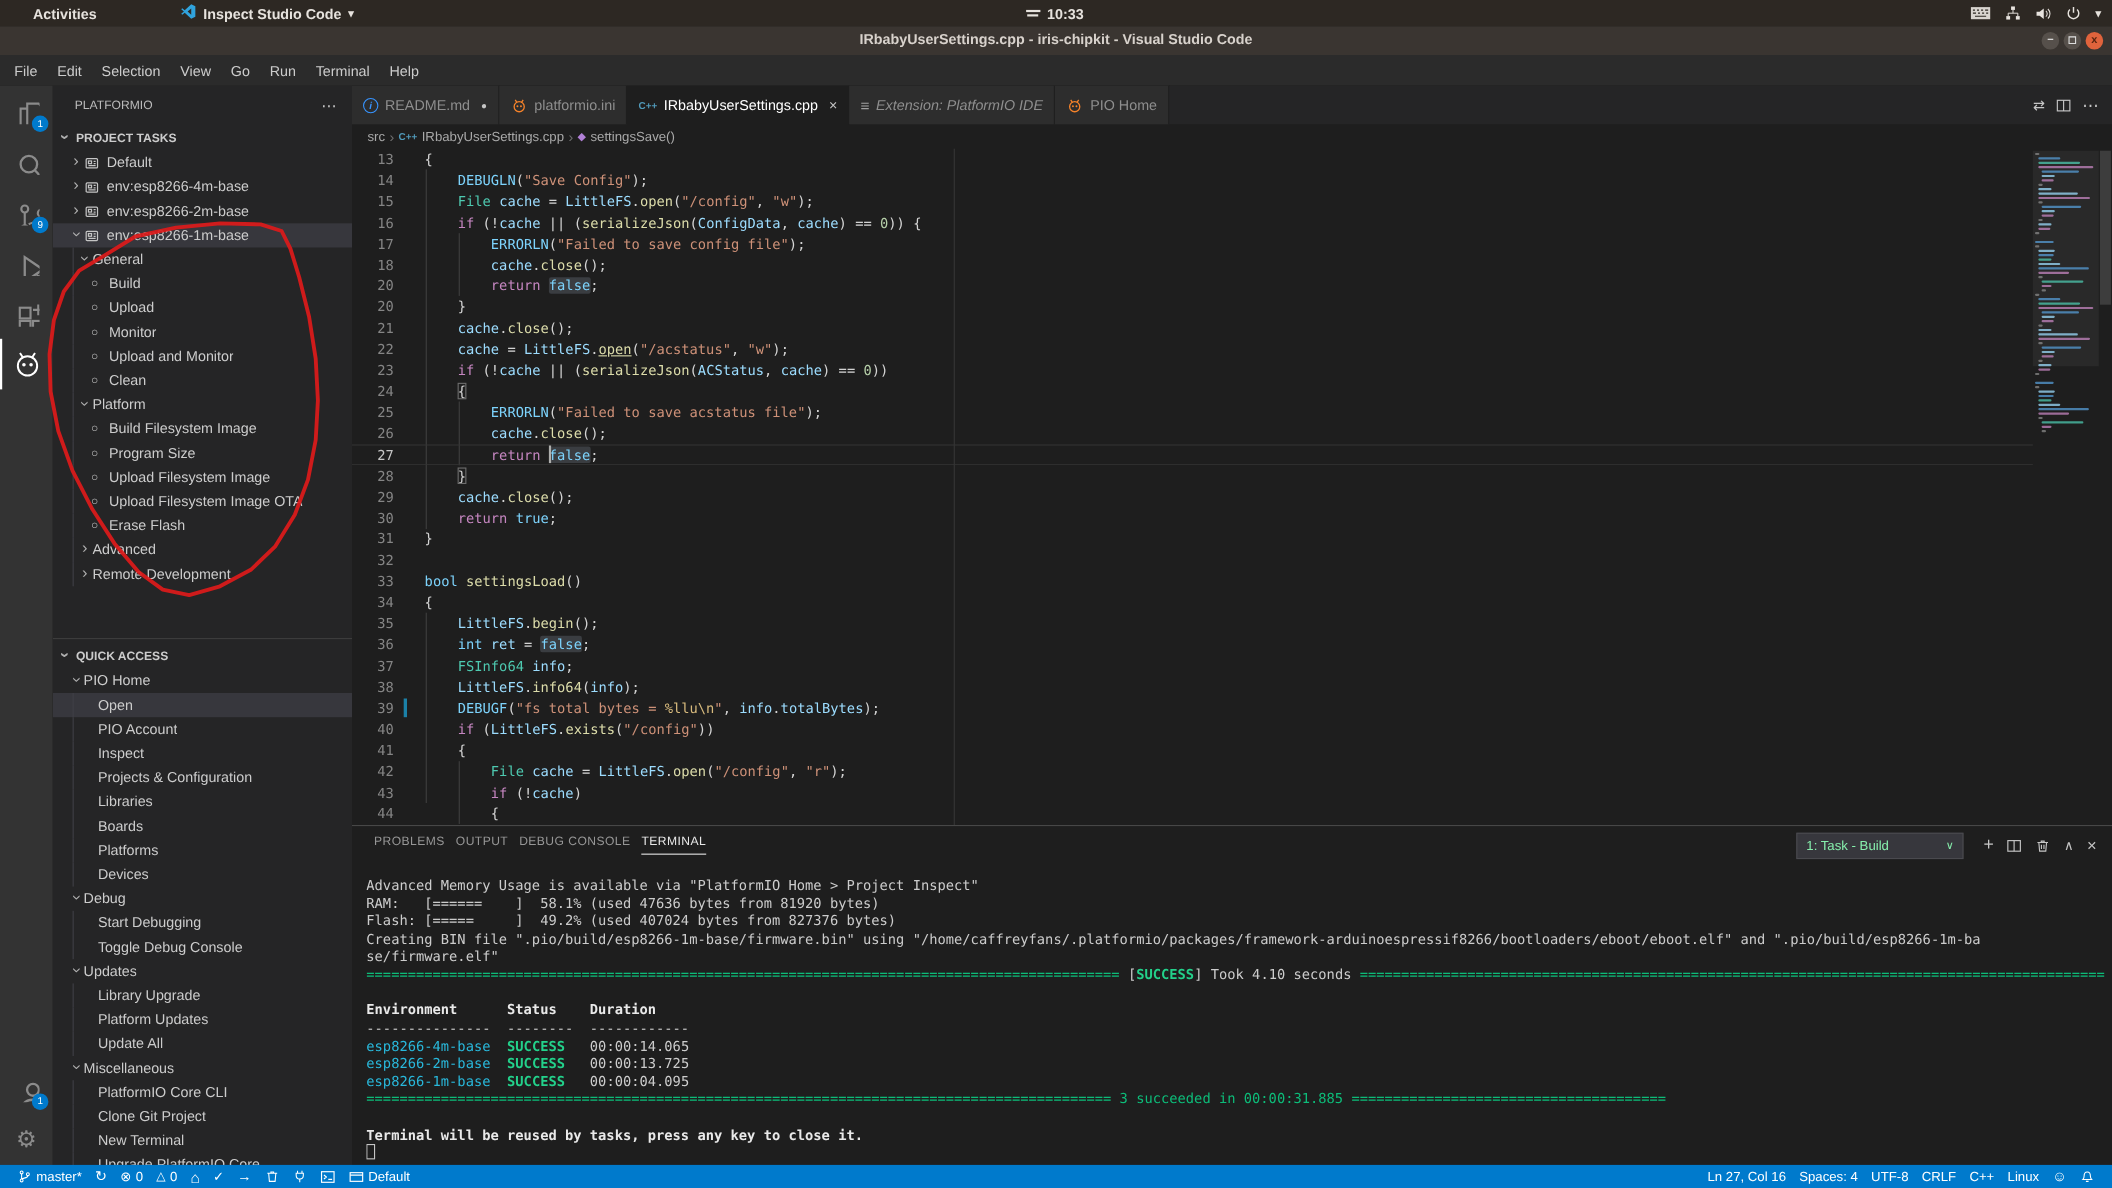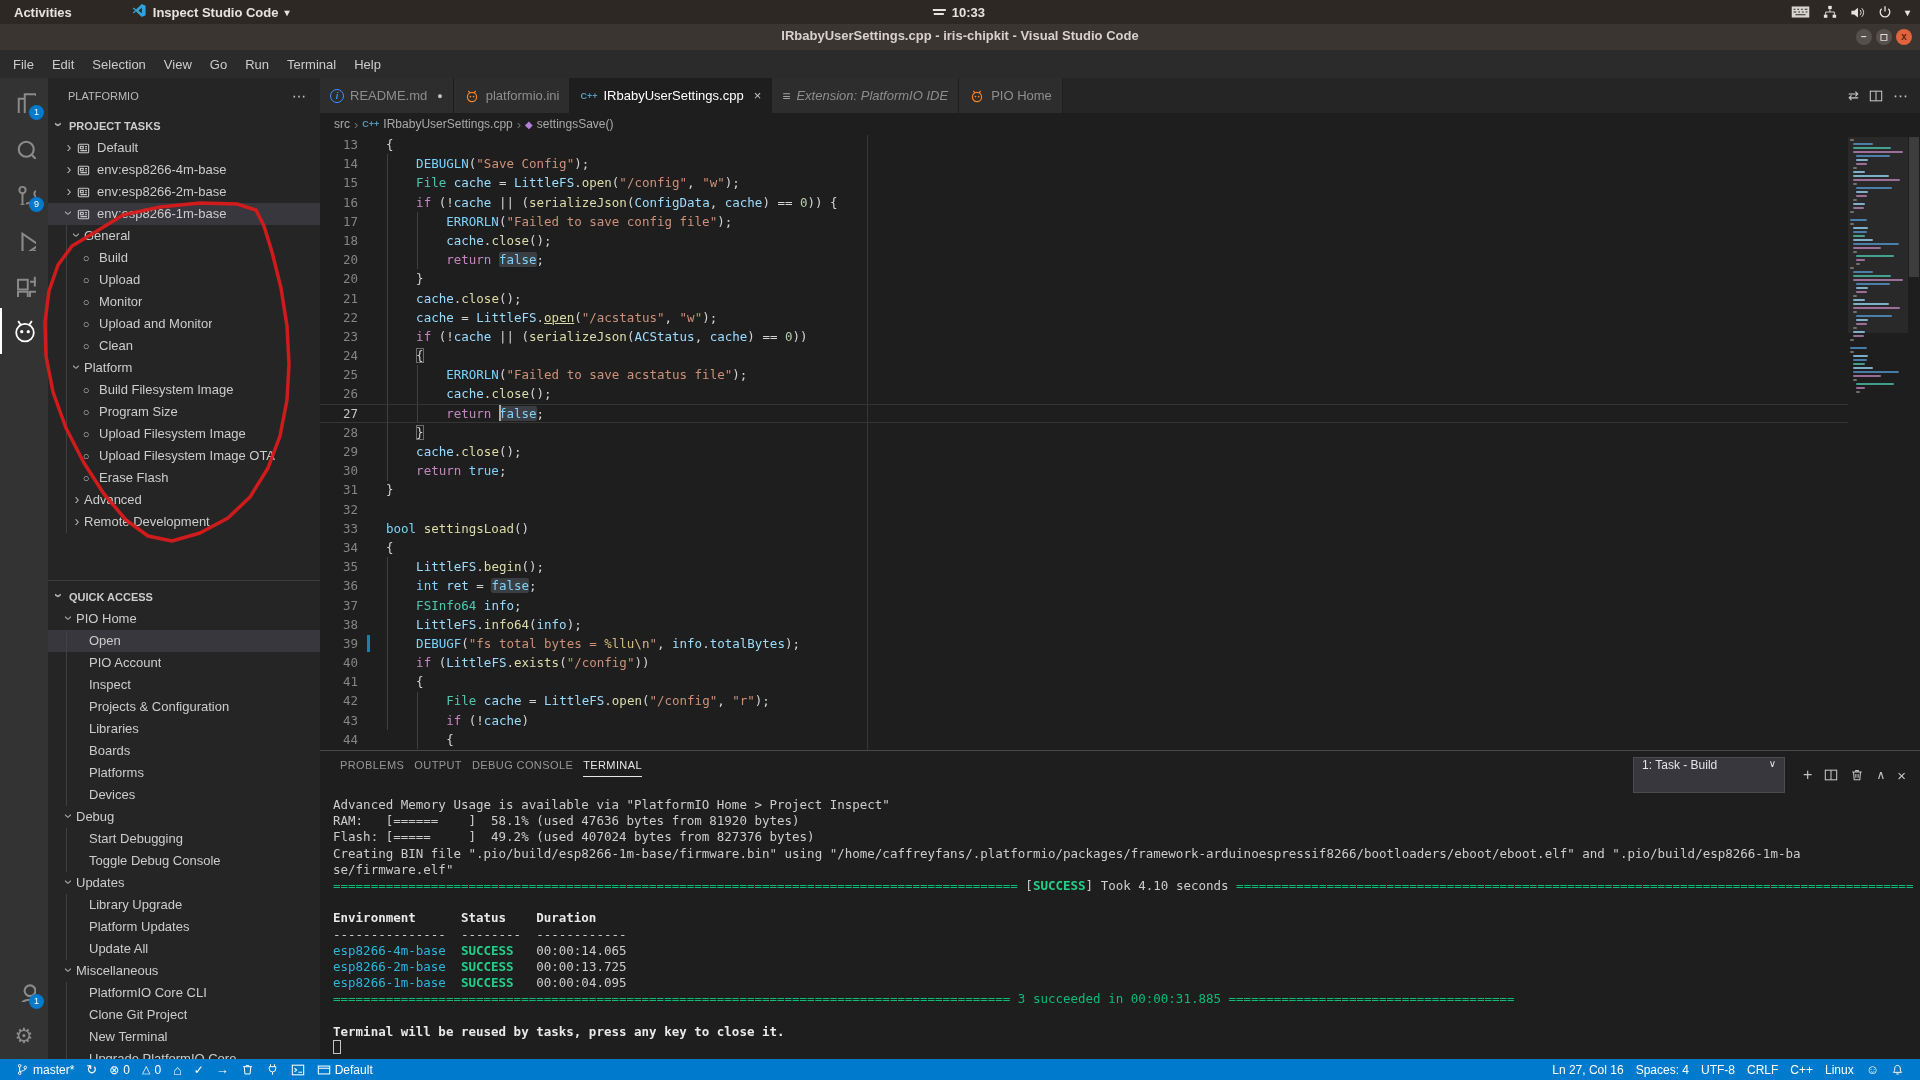--- a/index.html
+++ b/index.html
@@ -3,21 +3,21 @@
 <meta charset="utf-8">
 <style>
   * { margin:0; padding:0; box-sizing:border-box; }
   html,body { width:1920px; height:1080px; overflow:hidden; background:#1e1e1e;
               font-family:"Liberation Sans", sans-serif; }
 
   
   #ubuntu-bar { position:absolute; left:0; top:0; width:1920px; height:24px;
     background:#2d2823; color:#e7e3de; font-size:13px; font-weight:bold;
     display:flex; align-items:center; }
-  #activities { padding:0 14px; height:100%; display:flex; align-items:center;text-align:right; }
+  #activities { padding:0 30px; height:100%; display:flex; align-items:center;text-align:right; }
   #app-menu { display:flex; align-items:center; gap:6px; margin-left:46px; }
   #clock-group { position:absolute; left:50%; transform:translateX(-52%);
     display:flex; align-items:center; gap:6px; }
   .clock-bars { display:inline-block; width:13px; }
   .clock-bars i { display:block; height:2px; background:#e7e3de; margin:2px 0; }
   .clock-bars i:first-child { width:13px; } .clock-bars i:last-child { width:10px; margin-left:1px;}
   #ubuntu-right { position:absolute; right:10px; top:0; height:24px; display:flex;
     align-items:center; gap:13px; }
   #ubuntu-right .uicon { display:flex; align-items:center; }
 
@@ -127,22 +127,22 @@
 
   
   #panel { position:absolute; left:0; top:672px; width:1600px; height:309px;
     background:#1e1e1e; border-top:1px solid #474747; }
   #panel-tabs { position:absolute; left:20px; top:8px; display:flex; gap:10px;
     font-size:11px; letter-spacing:.4px; color:#969696; }
   .ptab { padding-bottom:5px; }
   .ptab.active { color:#e7e7e7; border-bottom:1px solid #e7e7e7; }
   #panel-actions { position:absolute; right:14px; top:6px; display:flex; align-items:center;
     gap:12px; color:#c5c5c5; }
-  #task-select { display:flex; align-items:flex-start; gap:14px; background:#37373d;
-    border:1px solid #4a4a4f; color:#e5e5e5; font-size:12px; height:36px; padding:0 8px; width:152px;
+  #task-select { display:flex; align-items:center; gap:14px; background:#37373d;
+    border:1px solid #4a4a4f; color:#86efac; font-size:12px; height:24px; padding:0 8px; width:152px;
     justify-content:space-between; margin-right:6px; }
   .pa-icon { font-size:14px; display:flex; align-items:center; }
 
   #terminal { position:absolute; left:13px; top:46px; right:6px; bottom:4px;
     font-family:"DejaVu Sans Mono", monospace; font-size:12.5px; line-height:16.2px;
     white-space:pre; overflow:hidden; }
   .c-d{color:#cccccc}.c-b{color:#e9e9e9;font-weight:bold}
   .c-grn{color:#0dbc79}.c-grnb{color:#23d18b;font-weight:bold}.c-cyan{color:#29b8db}
   .cursor-box { display:inline-block; width:8px; height:14px; border:1px solid #c5c5c5;
     vertical-align:-2px; }

